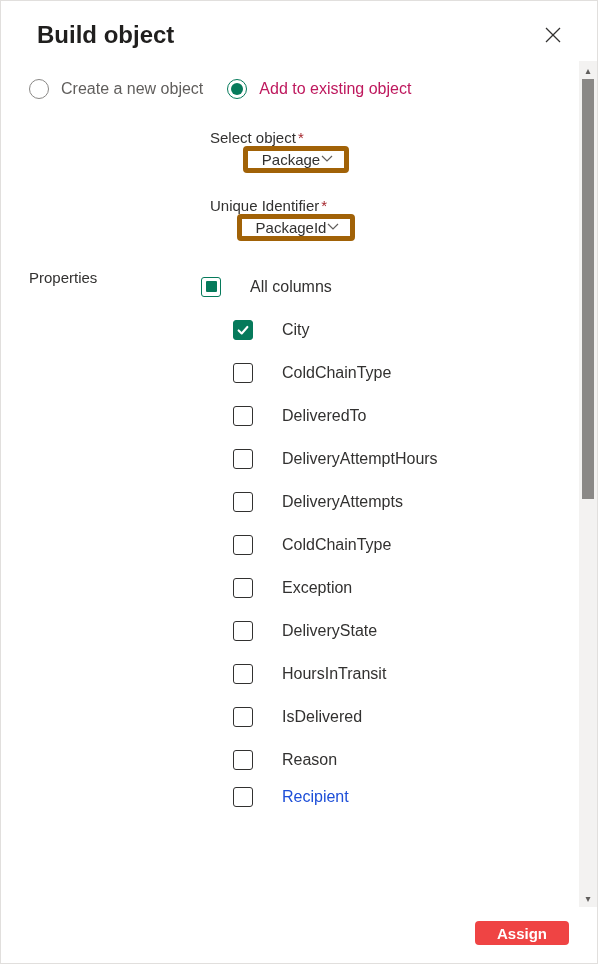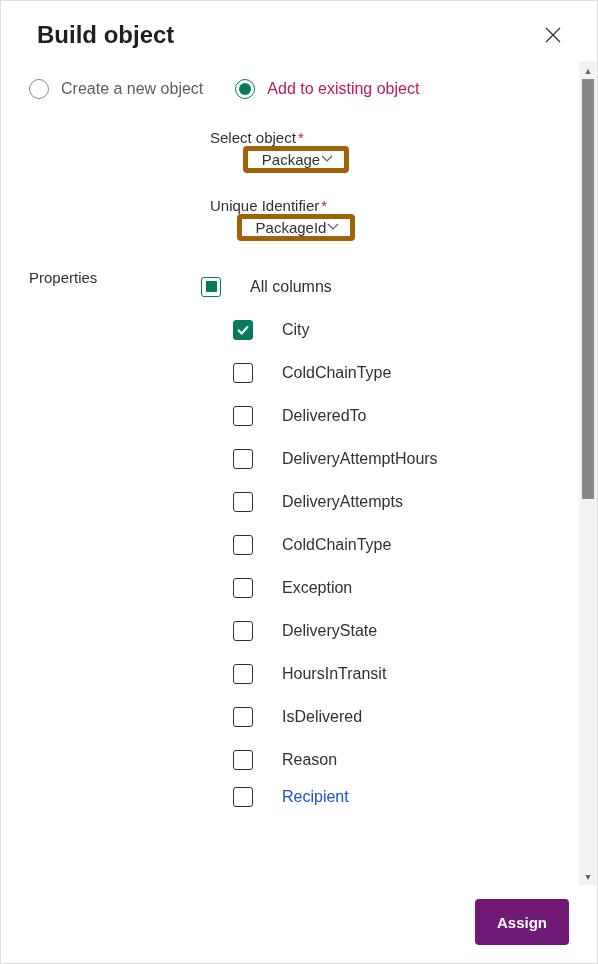--- a/index.html
+++ b/index.html
@@ -68,21 +68,21 @@
     position: absolute;
     top: 0;
     left: 3px;
     width: 12px;
     height: 420px;
     background: #8a8886;
     border-radius: 0;
   }
   .mode-row {
     display: flex;
-    gap: 32px;
+    gap: 24px;
     align-items: center;
     padding: 18px 0 30px 0;
   }
   .radio-group {
     display: flex;
     align-items: center;
     gap: 12px;
     cursor: pointer;
   }
   .radio {
@@ -186,24 +186,24 @@
     overflow: hidden;
   }
   .cutoff .check-label { color: #1d4ed8; }
   .footer {
     padding: 14px 28px 18px 0;
     display: flex;
     justify-content: flex-end;
     border-top: none;
   }
   .assign-btn {
-    background: #701a75;
+    background: #ef4444;
     color: #fff;
     border: none;
-    height: 46px;
+    height: 24px;
     padding: 0 22px;
     font-size: 15px;
     font-weight: 600;
     border-radius: 4px;
     cursor: pointer;
   }
 </style>
 </head>
 <body>
 

